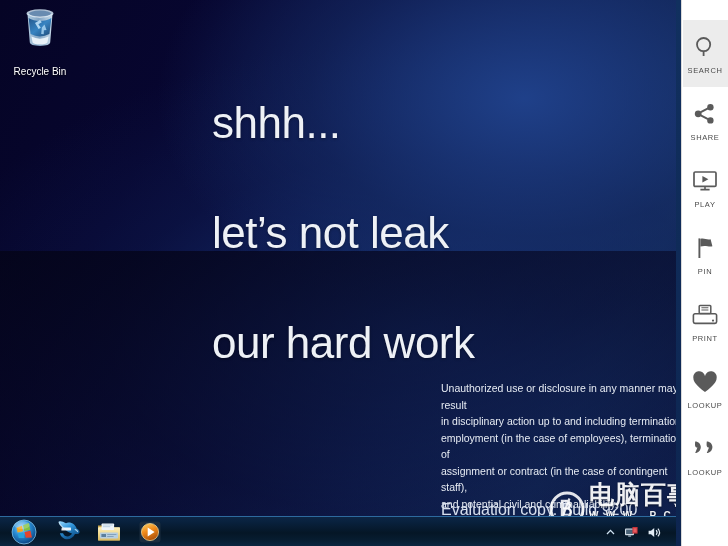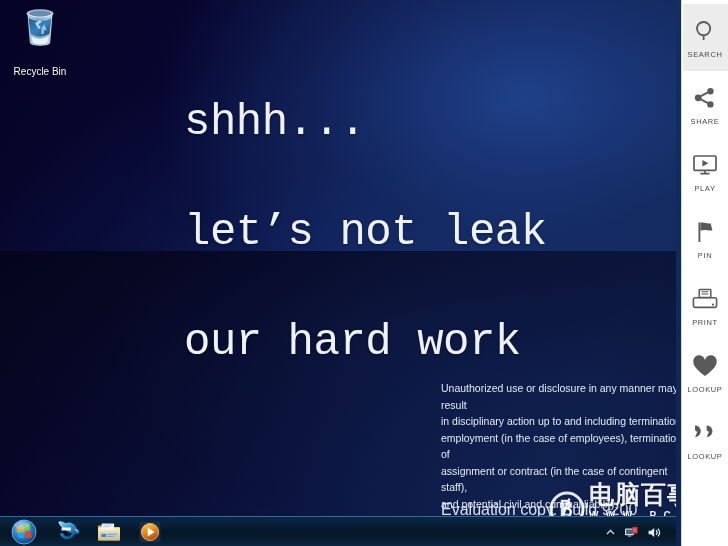--- a/index.html
+++ b/index.html
@@ -33,23 +33,23 @@
   }
   .bin-glyph { width:72px; height:42px; display:block; margin:0 auto; }
   #recycle-bin .label {
     display:block; margin-top:18px;
     font-size:10px; color:#ffffff; line-height:12px;
     text-shadow:0 1px 2px rgba(0,0,0,0.9);
   }
 
   
   #headline {
-    position:absolute; left:184px; top:40px; z-index:4;
+    position:absolute; left:212px; top:40px; z-index:4;
     color:#eef1f6;
-    font-family:Liberation Mono, monospace;
+    font-family:Liberation Sans, sans-serif;
     font-weight:300;
     font-size:44px;
     line-height:55px;
     letter-spacing:-0.5px;
     white-space:pre-line;
     text-shadow:0 1px 3px rgba(0,0,0,0.35);
   }
   #headline .line { display:block; }
 
   
@@ -113,21 +113,21 @@
   
   #charms-edge {
     position:absolute; right:47px; top:0; width:5px; height:546px;
     background:linear-gradient(180deg,#11305f,#0d2550); z-index:28;
   }
   #charms {
     position:absolute; right:0; top:0; width:47px; height:546px; z-index:30;
     background:#ffffff;
     border-left:1px solid #d9d9d9;
     display:flex; flex-direction:column; align-items:center;
-    padding-top:4px;
+    padding-top:20px;
   }
   .charm {
     width:45px; height:67px;
     display:flex; flex-direction:column; align-items:center; justify-content:center;
     color:#5a5a5a; background:#ffffff;
   }
   .charm.active { background:#ececec; }
   .charm .c-ico { height:30px; display:flex; align-items:center; justify-content:center; }
   .charm .c-lbl {
     margin-top:4px; font-size:7.5px; letter-spacing:0.6px;

